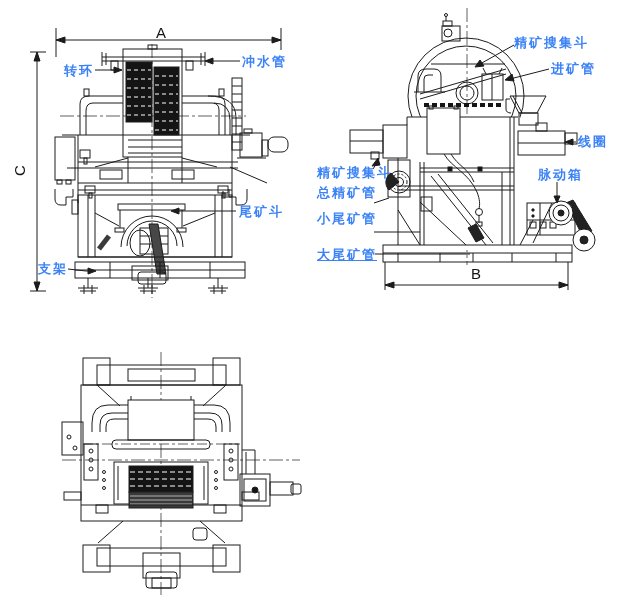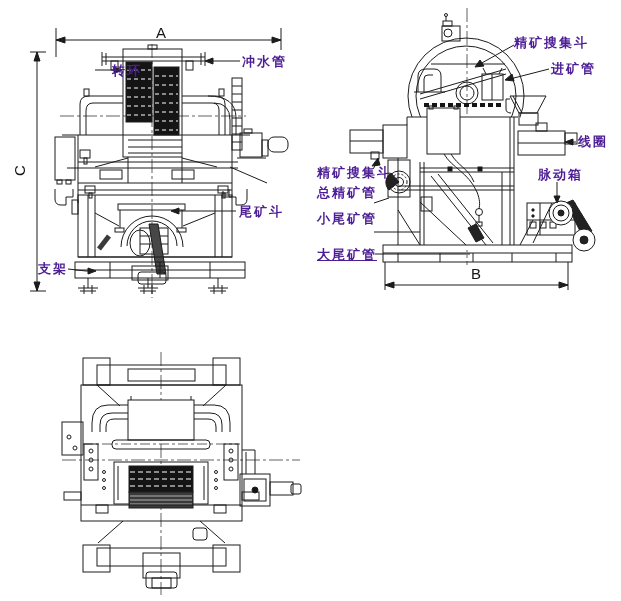--- a/index.html
+++ b/index.html
@@ -3,21 +3,21 @@
 <meta charset="utf-8">
 <style>
   html,body{margin:0;padding:0;background:#e8e8e8;}
   .page{
     position:relative;width:621px;height:601px;background:#ffffff;
     font-family:"Liberation Sans","DejaVu Sans",sans-serif;
     overflow:hidden;
   }
   svg{position:absolute;left:0;top:0;}
   .lbl{
-    position:absolute;color:#4c1d95;font-size:13px;font-weight:700;
+    position:absolute;color:#3b82f6;font-size:13px;font-weight:700;
     letter-spacing:2px;white-space:nowrap;line-height:1;
   }
   .dim{
     position:absolute;color:#141414;font-size:15px;font-weight:400;
     letter-spacing:0;white-space:nowrap;line-height:1;
   }
   .dim.vert{transform:rotate(-90deg);transform-origin:center;}
 </style>
 </head>
 <body>
@@ -334,21 +334,21 @@
       <rect x="270" y="482" width="23" height="13"></rect>
       <rect x="291" y="484" width="10" height="10" rx="2"></rect>
     </g>
   </g>
 </svg>
 
 <div class="dim" style="left:156px;top:25px;">A</div>
 <div class="dim" style="left:471px;top:266px;">B</div>
 <div class="dim vert" style="left:14px;top:163px;">C</div>
 
-<div class="lbl" style="left:64px;top:64px;margin-left:48px;">转环</div>
+<div class="lbl" style="left:64px;top:64px;">转环</div>
 <div class="lbl" style="left:242px;top:55px;">冲水管</div>
 <div class="lbl" style="left:239px;top:205px;">尾矿斗</div>
 <div class="lbl" style="left:38px;top:262px;">支架</div>
 <div class="lbl" style="left:514px;top:36px;">精矿搜集斗</div>
 <div class="lbl" style="left:551px;top:62px;">进矿管</div>
 <div class="lbl" style="left:578px;top:136px;font-family:Liberation Mono, monospace;">线圈</div>
 <div class="lbl" style="left:317px;top:166px;">精矿搜集斗</div>
 <div class="lbl" style="left:317px;top:186px;">总精矿管</div>
 <div class="lbl" style="left:317px;top:212px;">小尾矿管</div>
 <div class="lbl" style="left:317px;top:248px;text-decoration:underline;">大尾矿管</div>

